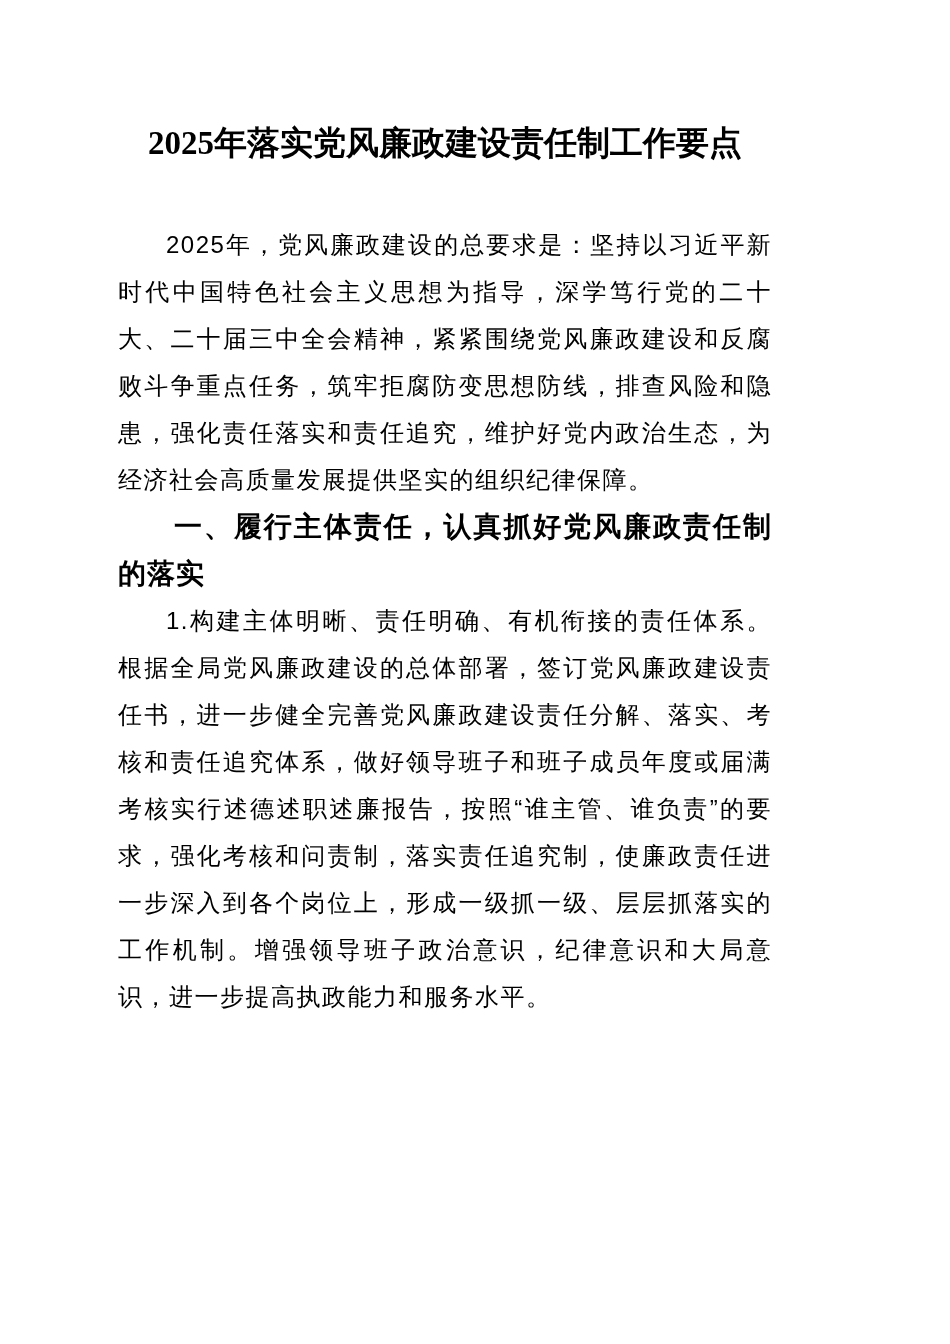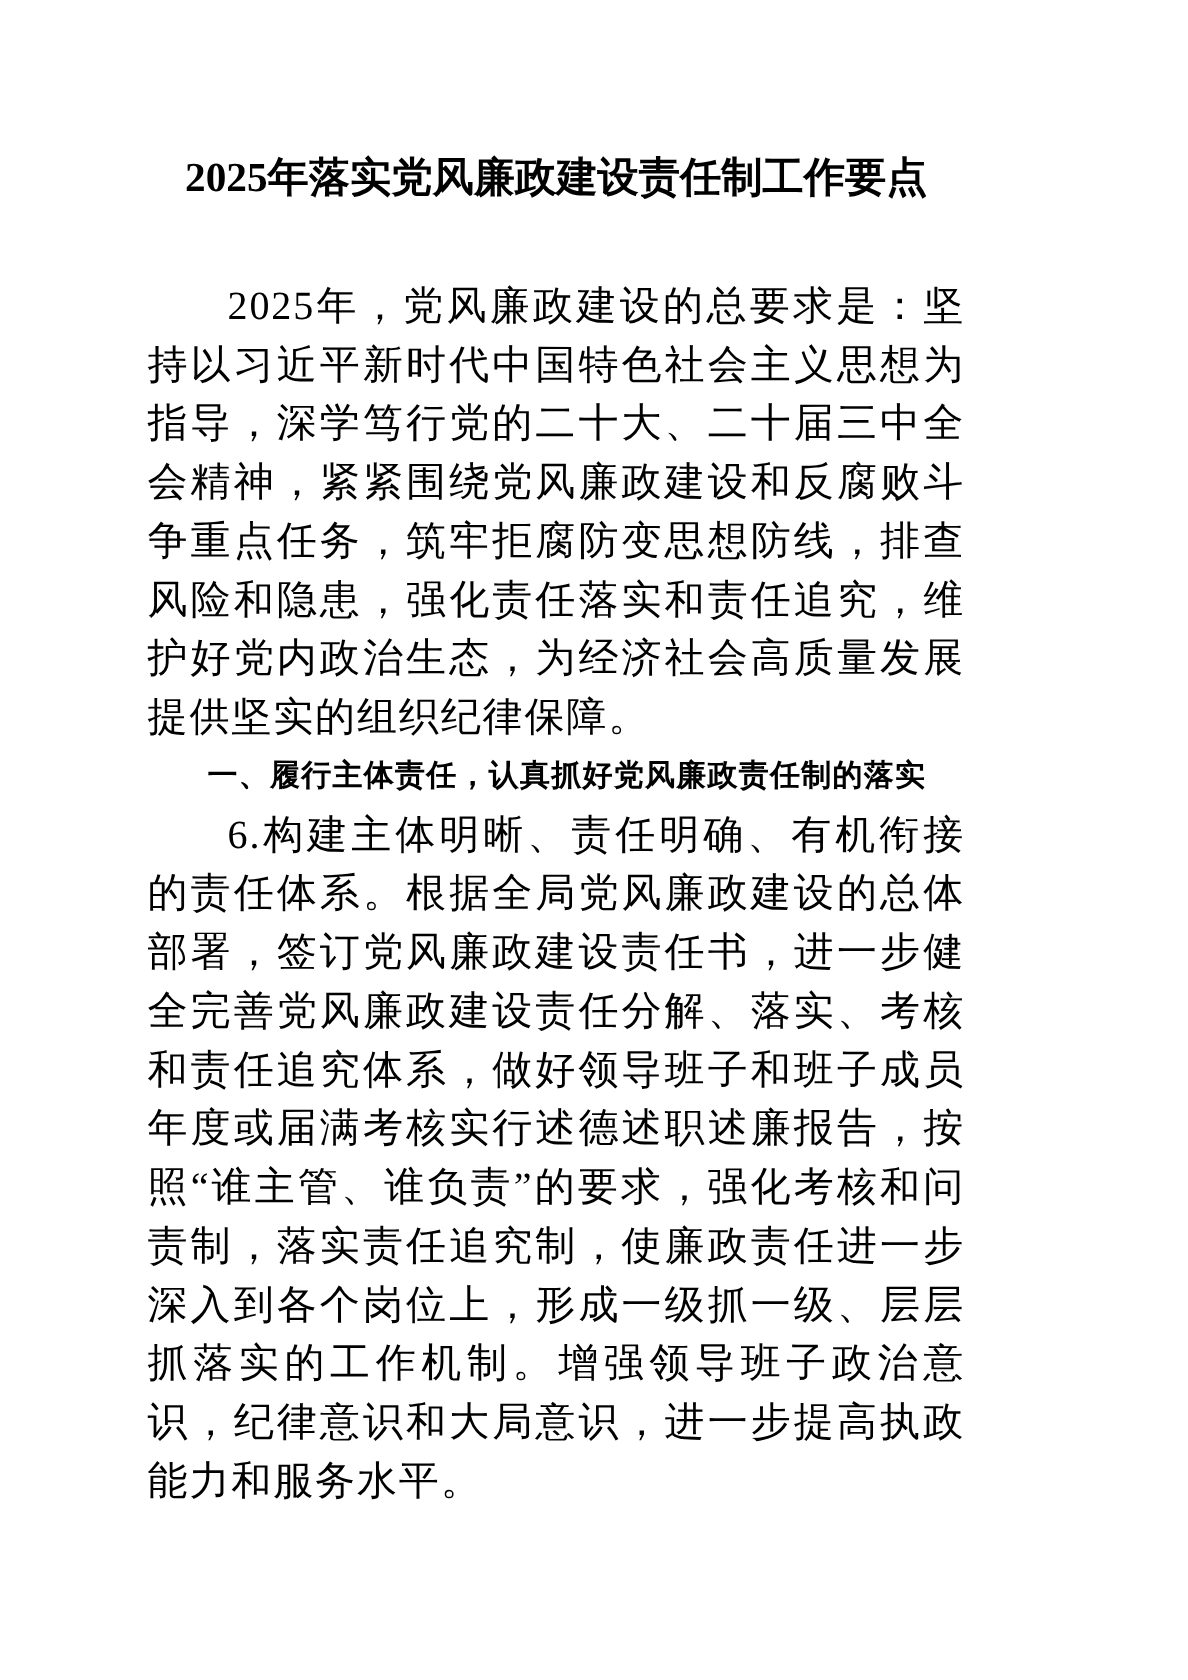--- a/index.html
+++ b/index.html
@@ -25,49 +25,49 @@
     font-weight: bold;
     font-size: 33px;
     line-height: 1.55;
     text-align: center;
     margin: 0 0 52px 0;
   }
   .doc-title .title-line {
     display: block;
   }
   .para {
-    font-family: Liberation Serif, serif;
-    font-size: 32px;
+    font-family: Liberation Sans, sans-serif;
+    font-size: 24px;
     line-height: 47px;
     letter-spacing: 1.5px;
     text-align: justify;
     text-indent: 2em;
     margin: 0;
   }
   .para + .para {
     margin-top: 0;
   }
   .section-heading {
-    font-family: Liberation Sans, sans-serif;
+    font-family: Liberation Serif, serif;
     font-weight: bold;
-    font-size: 24px;
+    font-size: 28px;
     line-height: 47px;
     letter-spacing: 1px;
     text-indent: 2em;
     text-align: justify;
     margin: 0;
   }
 </style>
 </head>
 <body>
 
 <div class="page">
   <h1 class="doc-title">
     <span class="title-line">2025年落实党风廉政建设责任制工作要点</span>
   </h1>
 
   <p class="para">2025年，党风廉政建设的总要求是：坚持以习近平新时代中国特色社会主义思想为指导，深学笃行党的二十大、二十届三中全会精神，紧紧围绕党风廉政建设和反腐败斗争重点任务，筑牢拒腐防变思想防线，排查风险和隐患，强化责任落实和责任追究，维护好党内政治生态，为经济社会高质量发展提供坚实的组织纪律保障。</p>
 
   <p class="section-heading">一、履行主体责任，认真抓好党风廉政责任制的落实</p>
 
-  <p class="para">6.构建主体明晰、责任明确、有机衔接的责任体系。根据全局党风廉政建设的总体部署，签订党风廉政建设责任书，进一步健全完善党风廉政建设责任分解、落实、考核和责任追究体系，做好领导班子和班子成员年度或届满考核实行述德述职述廉报告，按照“谁主管、谁负责”的要求，强化考核和问责制，落实责任追究制，使廉政责任进一步深入到各个岗位上，形成一级抓一级、层层抓落实的工作机制。增强领导班子政治意识，纪律意识和大局意识，进一步提高执政能力和服务水平。</p>
+  <p class="para">1.构建主体明晰、责任明确、有机衔接的责任体系。根据全局党风廉政建设的总体部署，签订党风廉政建设责任书，进一步健全完善党风廉政建设责任分解、落实、考核和责任追究体系，做好领导班子和班子成员年度或届满考核实行述德述职述廉报告，按照“谁主管、谁负责”的要求，强化考核和问责制，落实责任追究制，使廉政责任进一步深入到各个岗位上，形成一级抓一级、层层抓落实的工作机制。增强领导班子政治意识，纪律意识和大局意识，进一步提高执政能力和服务水平。</p>
 
 </div>
 
 </body></html>

